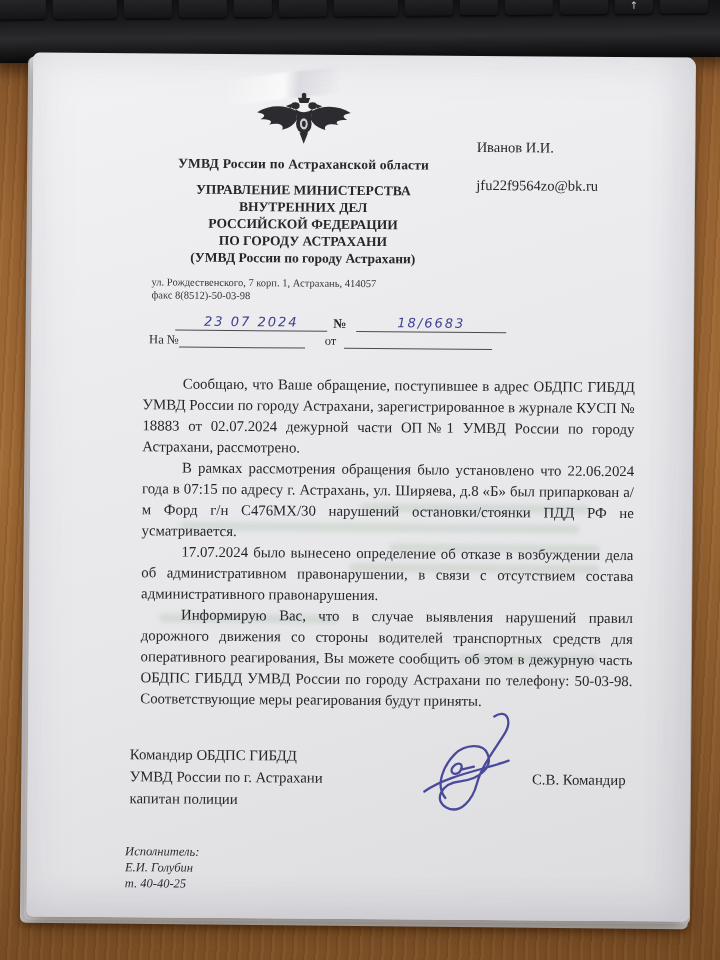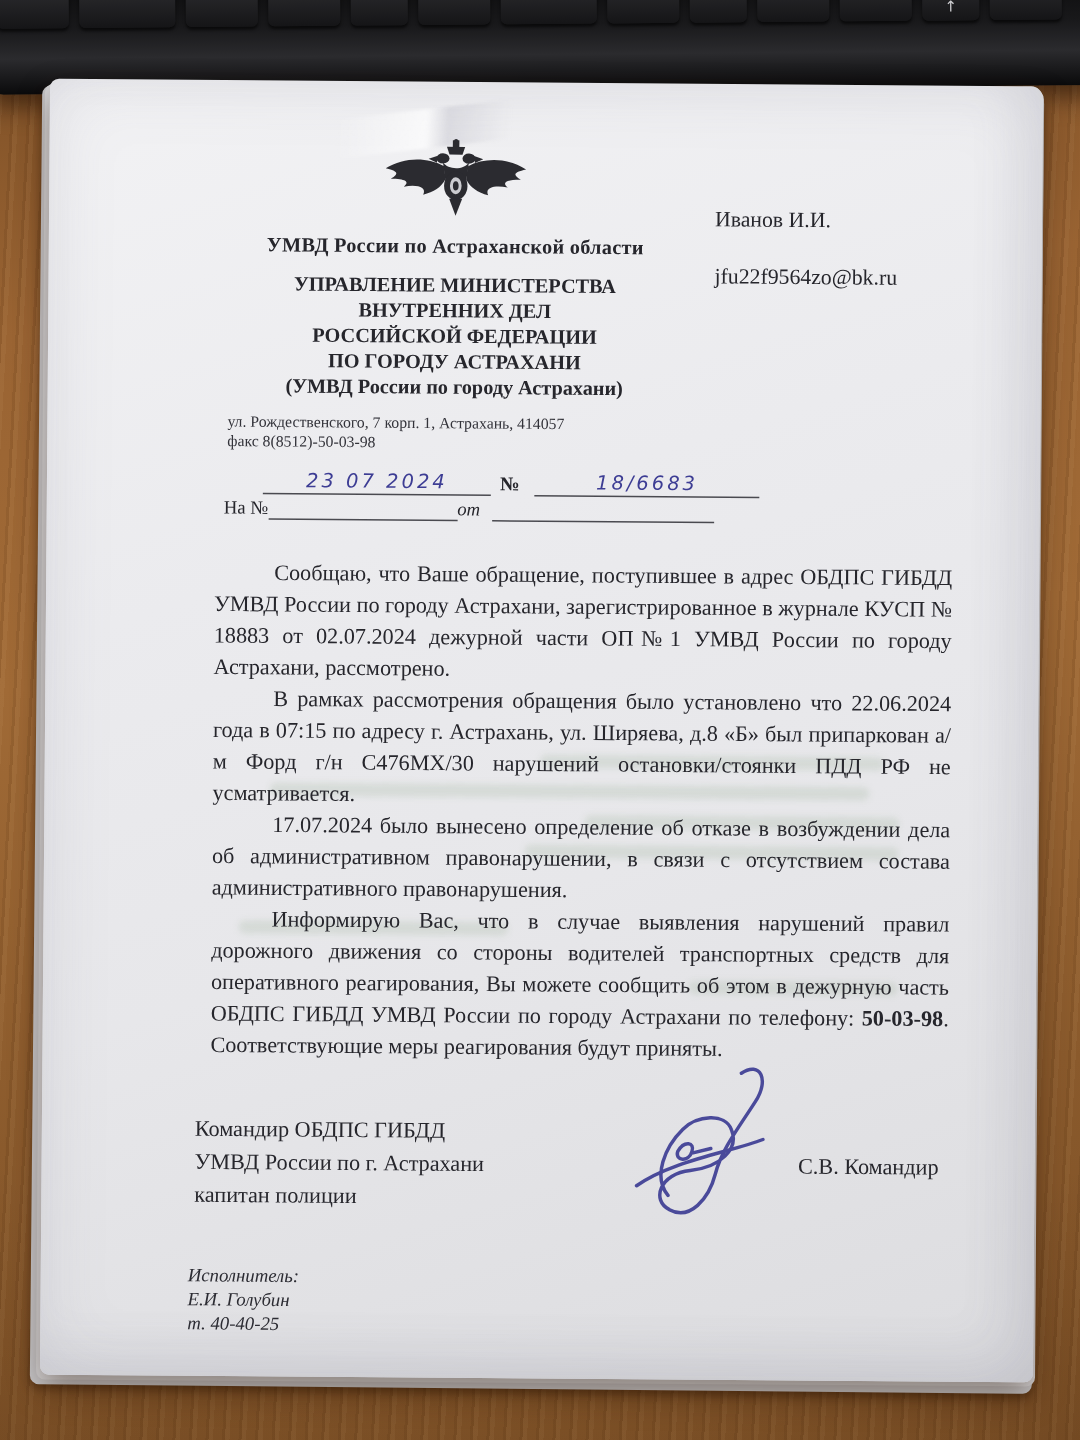--- a/index.html
+++ b/index.html
@@ -65,26 +65,26 @@
   .ref{margin:12px 0 0 6px;font-size:12.5px;width:370px;}
   .ref-row{display:flex;align-items:flex-end;}
   .hand{font-family:"DejaVu Sans",sans-serif;font-style:italic;color:#3d3d94;
     letter-spacing:2px;font-size:13px;transform:rotate(-2deg);transform-origin:left bottom;}
   .uline{border-bottom:1px solid #4a4a50;display:inline-block;text-align:center;}
   .row1 .d{width:152px;margin-left:26px;} .row1 .n{width:150px;margin-left:10px;}
   .row1 b{margin-left:6px;font-size:13px;}
   .row2{margin-top:2px;}
   .row2 .lbl{font-size:12.5px;}
   .row2 .l1{width:126px;} .row2 .l2{width:148px;margin-left:8px;}
-  .row2 .ot{margin-left:0;font-style:italic;}
+  .row2 .ot{margin-left:20px;}
 
   
   .body-text{margin-top:26px;font-size:14.8px;line-height:21px;text-align:justify;}
   .body-text p{margin:0;text-indent:40px;}
-  .body-text .phone{font-weight:bold;}
+  .body-text .phone{font-weight:normal;}
 
   
   .sig{position:relative;margin-top:34px;display:grid;grid-template-columns:1fr auto;align-items:center;}
   .sig-titles{font-size:14.8px;line-height:22px;margin-left:-10px;}
   .sig-name{font-size:14.8px;margin-right:6px;align-self:center;}
   .scribble{position:absolute;left:272px;top:-38px;pointer-events:none;}
 
   
   .exec{margin:34px 0 0 -14px;font-style:italic;font-size:12.5px;line-height:16px;color:#2c2c33;}
 </style>

